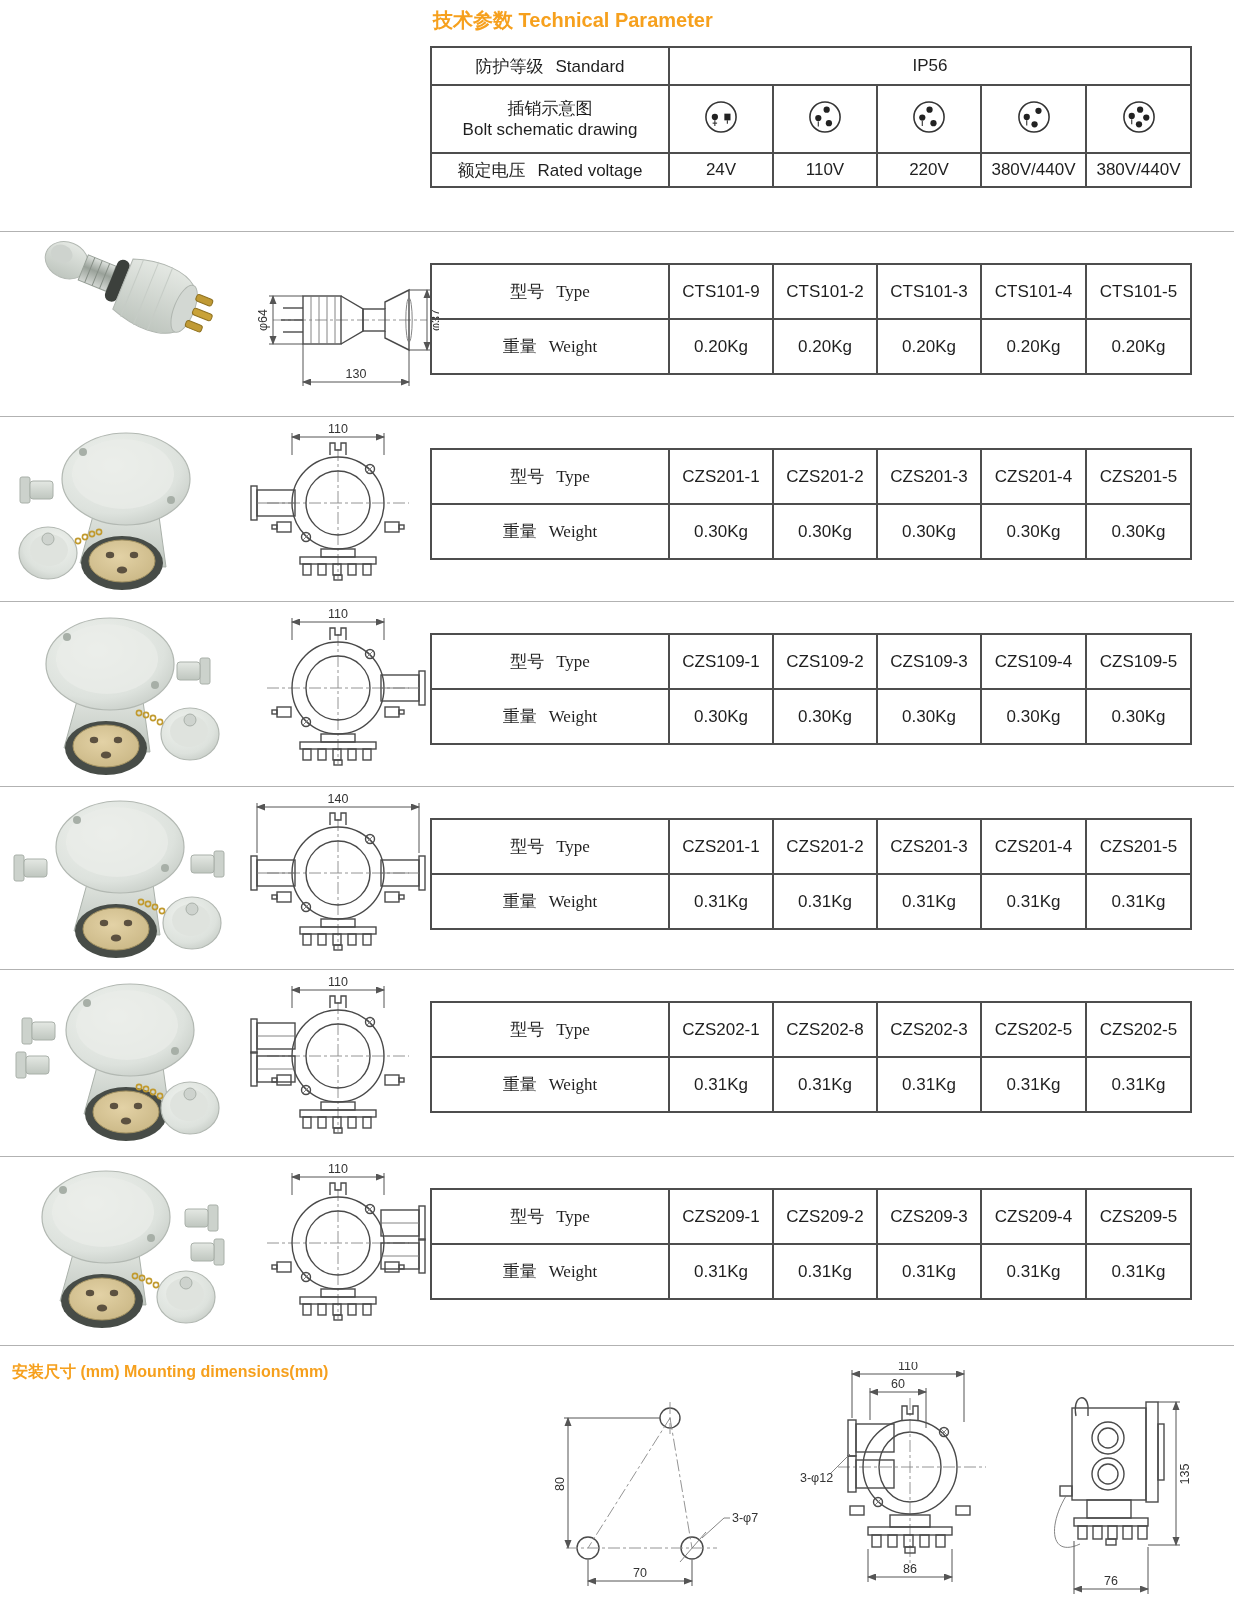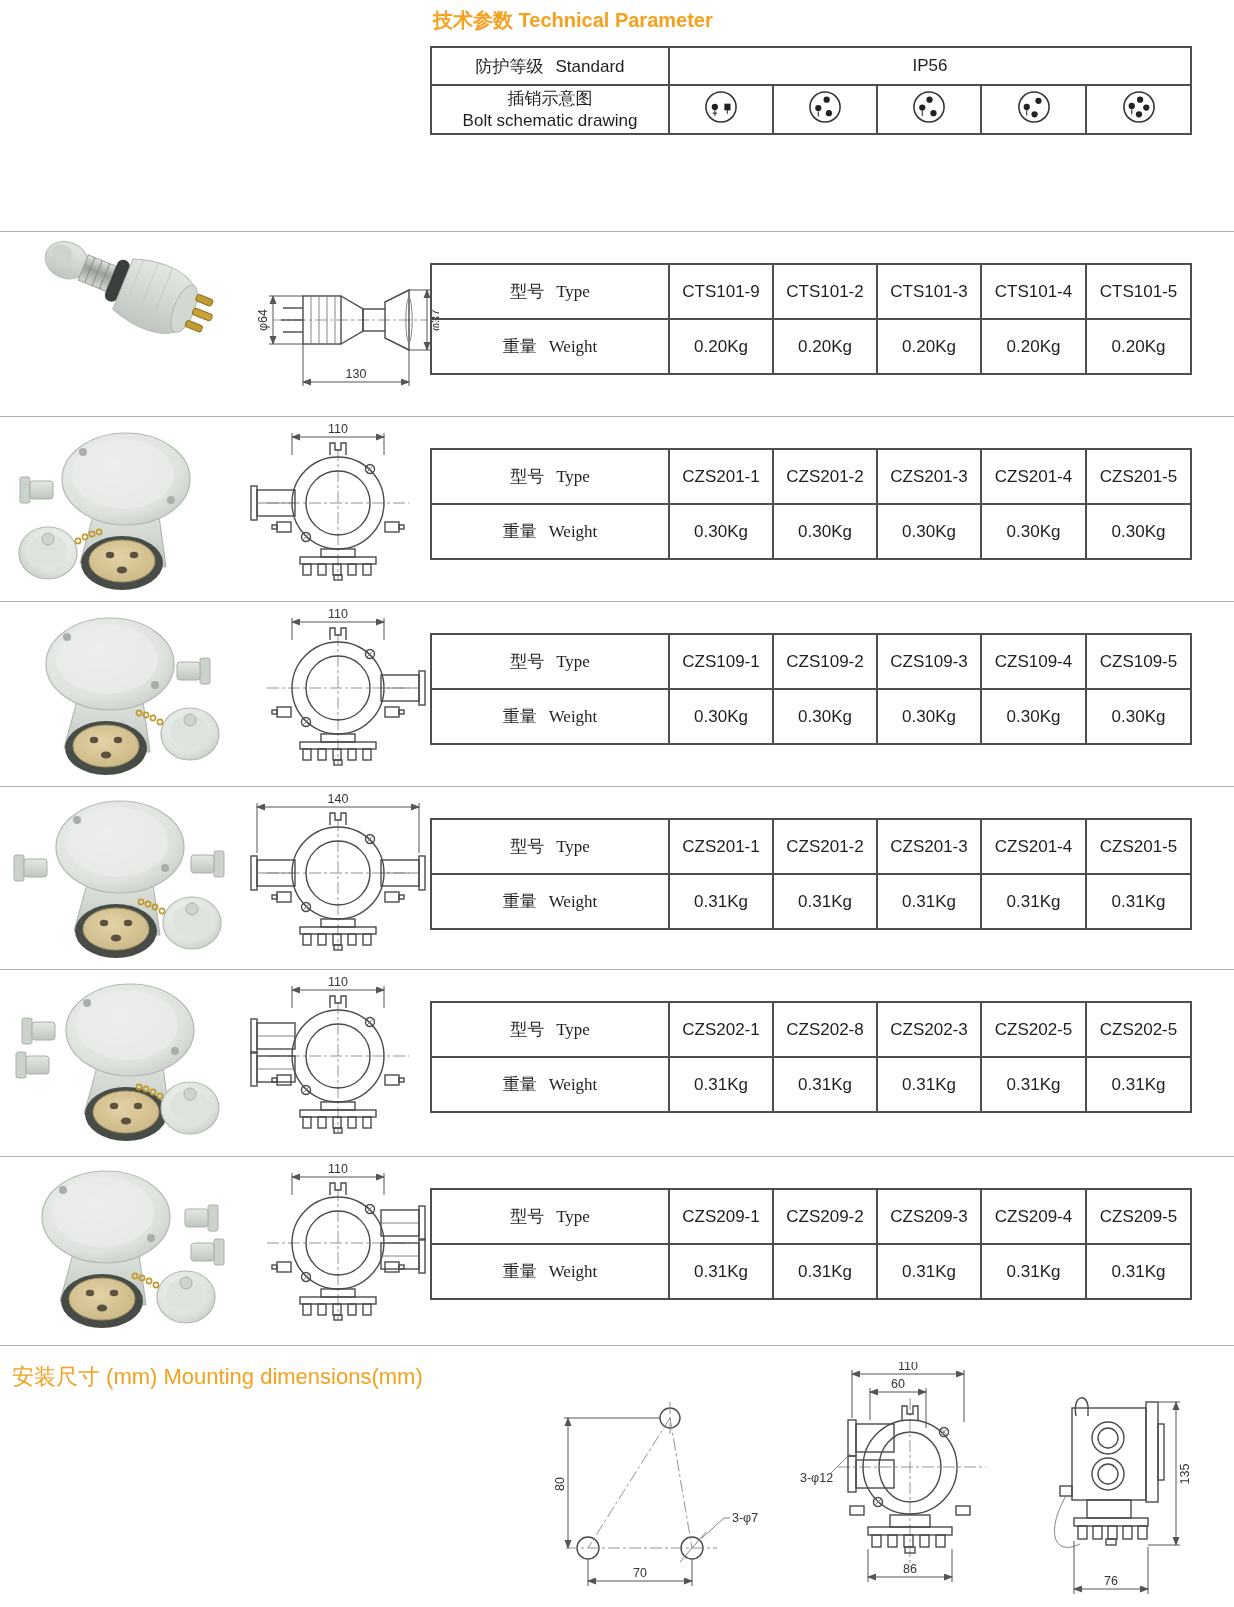--- a/index.html
+++ b/index.html
@@ -1,21 +1,21 @@
 <!DOCTYPE html>
 <html style="--accent: #F6A01D;"><head>
 <meta charset="utf-8">
 <style>
   :root{ --accent:#F6A01D; --line:#4d4d4d; --draw:#4a4a4a; }
   *{margin:0;padding:0;box-sizing:border-box;}
   html,body{background:#ffffff;}
   .page{position:relative;width:1234px;height:1607px;background:#fff;
         font-family:"Liberation Sans","DejaVu Sans",sans-serif;color:#222;overflow:hidden;}
   .tech-title{position:absolute;left:433px;top:7px;font-size:20px;font-weight:700;color:var(--accent);}
-  .mount-title{position:absolute;left:12px;top:16px;font-size:22px;font-weight:400;color:var(--accent);}
+  .mount-title{position:absolute;left:12px;top:16px;font-size:16px;font-weight:700;color:var(--accent);}
   table.grid{border-collapse:collapse;table-layout:fixed;}
   table.grid td{border:2px solid var(--line);font-size:17px;text-align:center;vertical-align:middle;
                 color:#1f1f1f;padding:0;overflow:hidden;white-space:nowrap;}
   td.lbl{text-align:left;padding-left:18px;}
   td.plbl{text-align:left;padding-left:55px;font-family:Liberation Serif, serif;}
   .cn{margin-right:12px;}
   .tech-table{position:absolute;left:430px;top:46px;width:760px;}
   .bolt-lbl{line-height:1.25;}
   section.product{position:absolute;left:0;width:1234px;border-top:1px solid #b2b2b2;}
   section.mount{position:absolute;left:0;top:1345px;width:1234px;height:262px;border-top:1px solid #b2b2b2;}
@@ -154,21 +154,21 @@
         <col style="width:105px">
         <col style="width:105px">
       </colgroup>
     <tbody>
     <tr style="height:38px">
       <td class="lbl">
         <span class="cn">防护等级</span><span>Standard</span>
       </td>
       <td colspan="5">IP56</td>
     </tr>
-    <tr style="height:49px">
+    <tr style="height:68px">
       <td class="lbl bolt-lbl">
         <div>插销示意图</div>
         <div>Bolt schematic drawing</div>
       </td>
       <td><svg width="38" height="38" viewBox="-17 -17 34 34">
         <circle class="pinc" r="13.5"></circle>
               <circle class="pind" cx="-5.5" cy="0" r="2.8"></circle>
         <line class="pinl" x1="-5.5" y1="3" x2="-5.5" y2="8"></line>
               <line class="pinl" x1="-7.5" y1="5.5" x2="-3.5" y2="5.5"></line>
         <rect class="pind" x="3" y="-3" width="5.5" height="6"></rect>
@@ -197,20 +197,30 @@
             </svg></td>
       <td><svg width="38" height="38" viewBox="-17 -17 34 34">
         <circle class="pinc" r="13.5"></circle>
               <circle class="pind" cx="1" cy="-6.5" r="2.8"></circle>
               <circle class="pind" cx="-6.5" cy="-1" r="2.8"></circle>
               <circle class="pind" cx="6.5" cy="0.5" r="2.8"></circle>
               <circle class="pind" cx="0" cy="6.5" r="2.8"></circle>
         <line class="pinl" x1="-6.5" y1="2" x2="-6.5" y2="6.5"></line>
             </svg></td>
     </tr>
+    <tr style="height:34px">
+      <td class="lbl">
+        <span class="cn">额定电压</span><span>Rated voltage</span>
+      </td>
+      <td>24V</td>
+      <td>110V</td>
+      <td>220V</td>
+      <td>380V/440V</td>
+      <td>380V/440V</td>
+    </tr>
   </tbody>
     </table>
 
   <section class="product" style="top:231px;height:185px">
     <svg class="photo" width="215" height="168" viewBox="0 0 215 168">
         <use href="#plugphoto"></use>
       </svg>
     <svg class="draw" width="196" height="168" viewBox="0 0 196 168">
       <line class="cl" x1="30" y1="82" x2="184" y2="82"></line>
       <line class="ln" x1="40" y1="70" x2="60" y2="70" stroke-width="2.4"></line>

